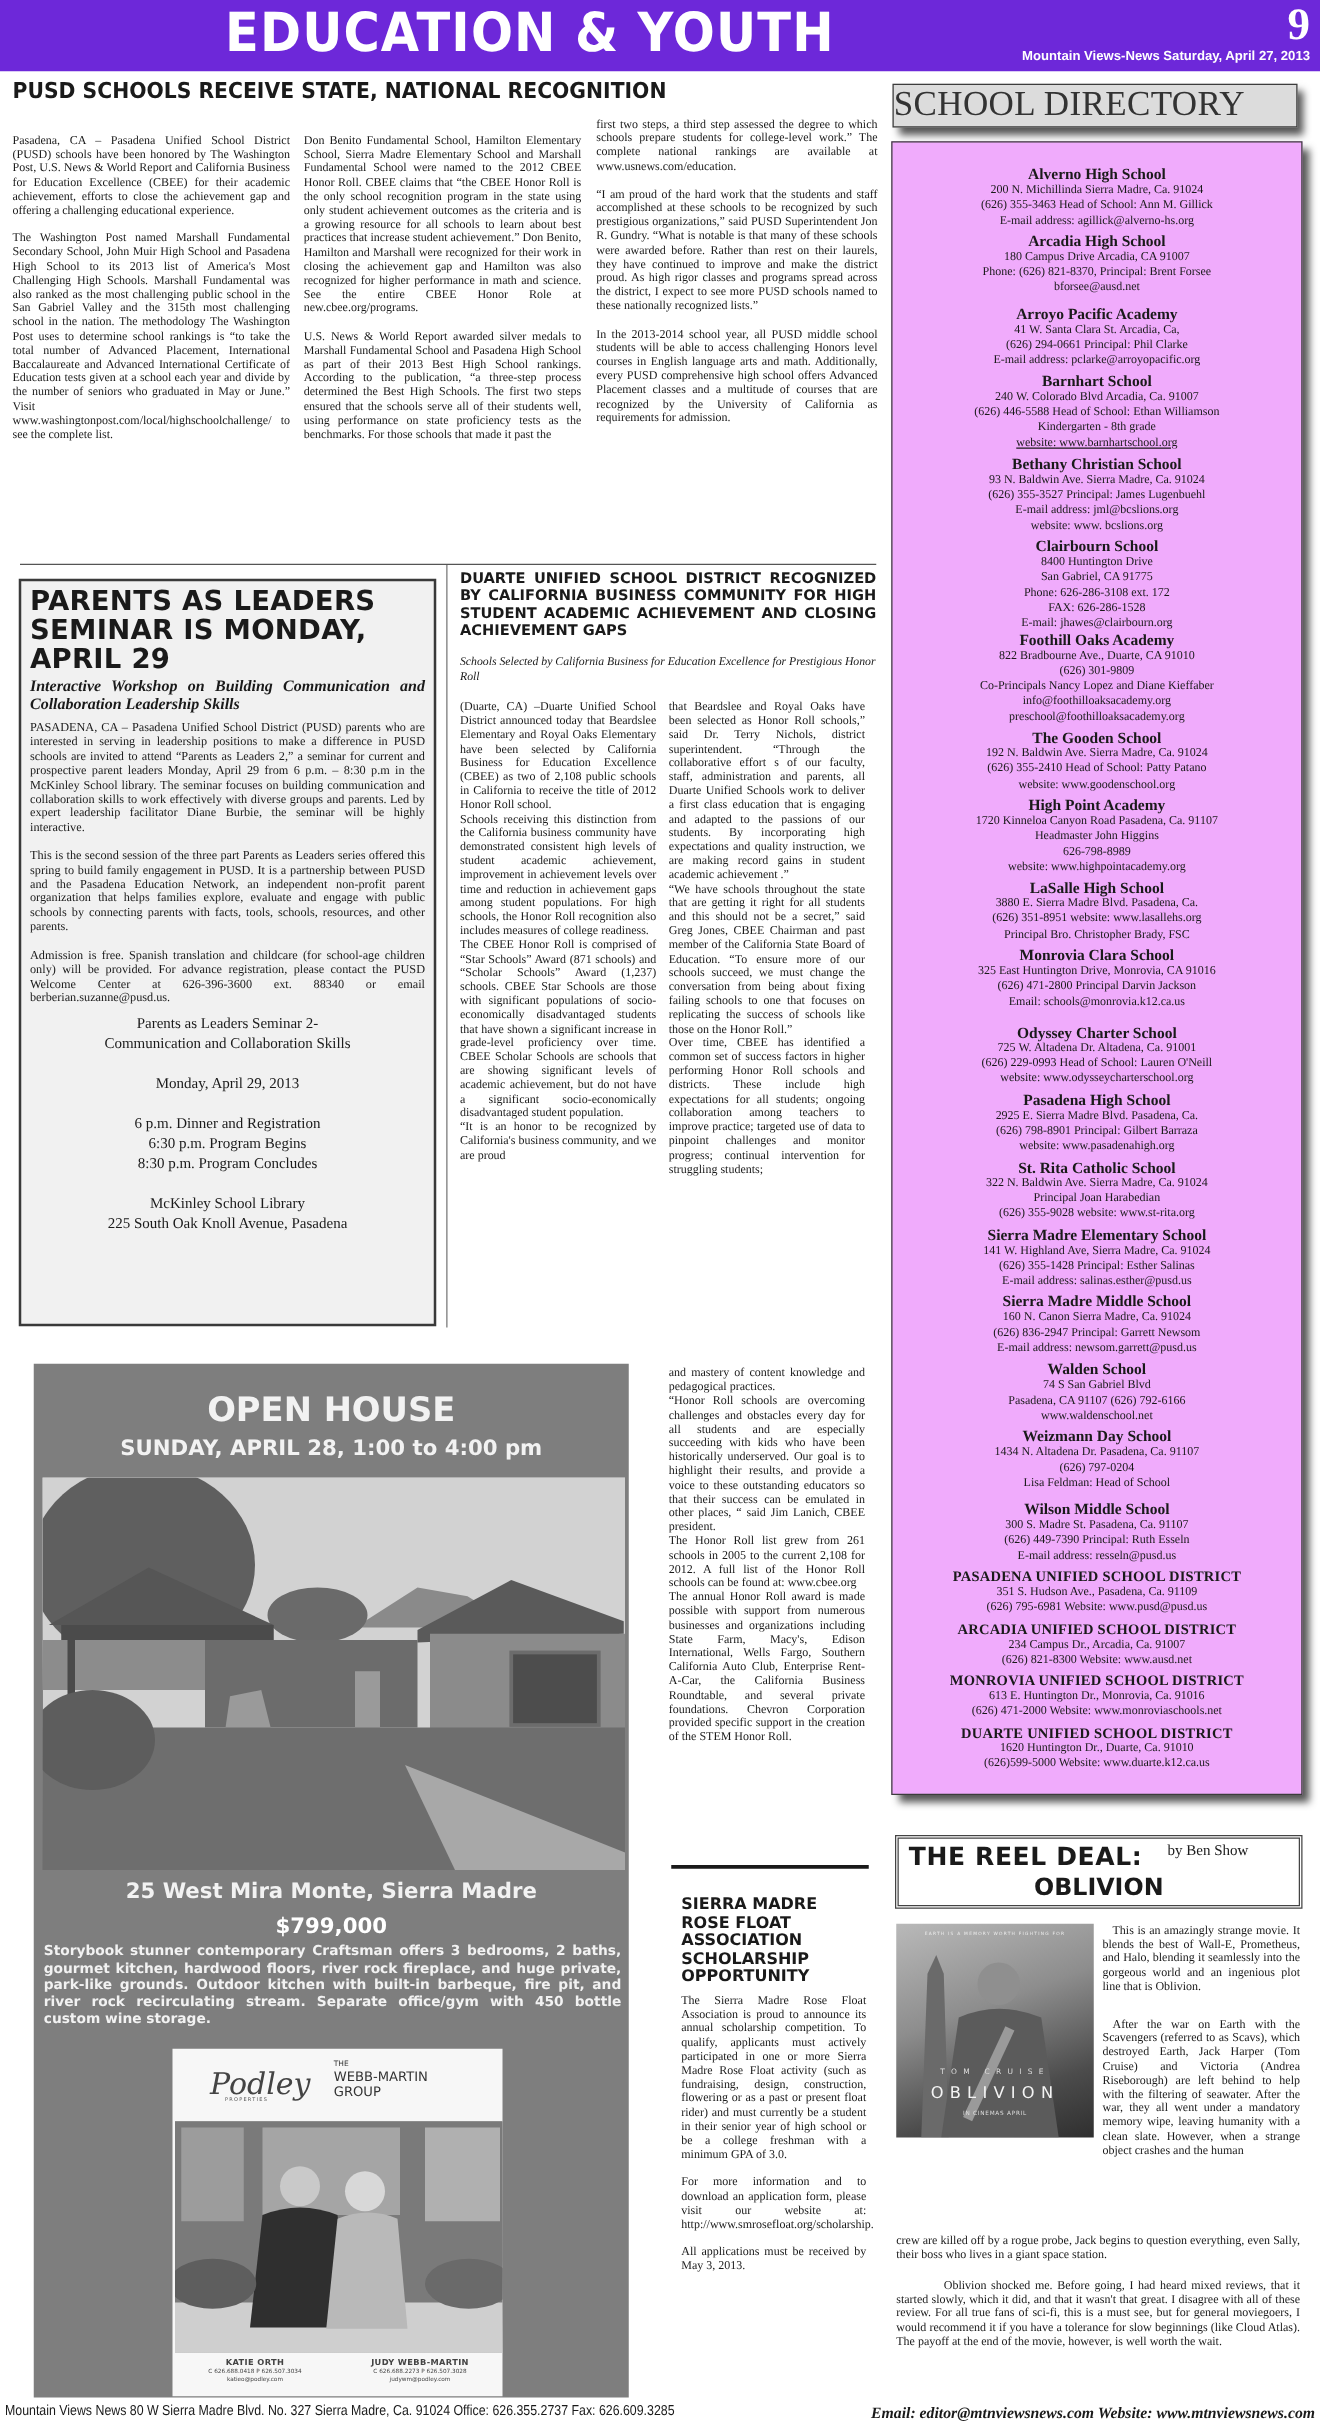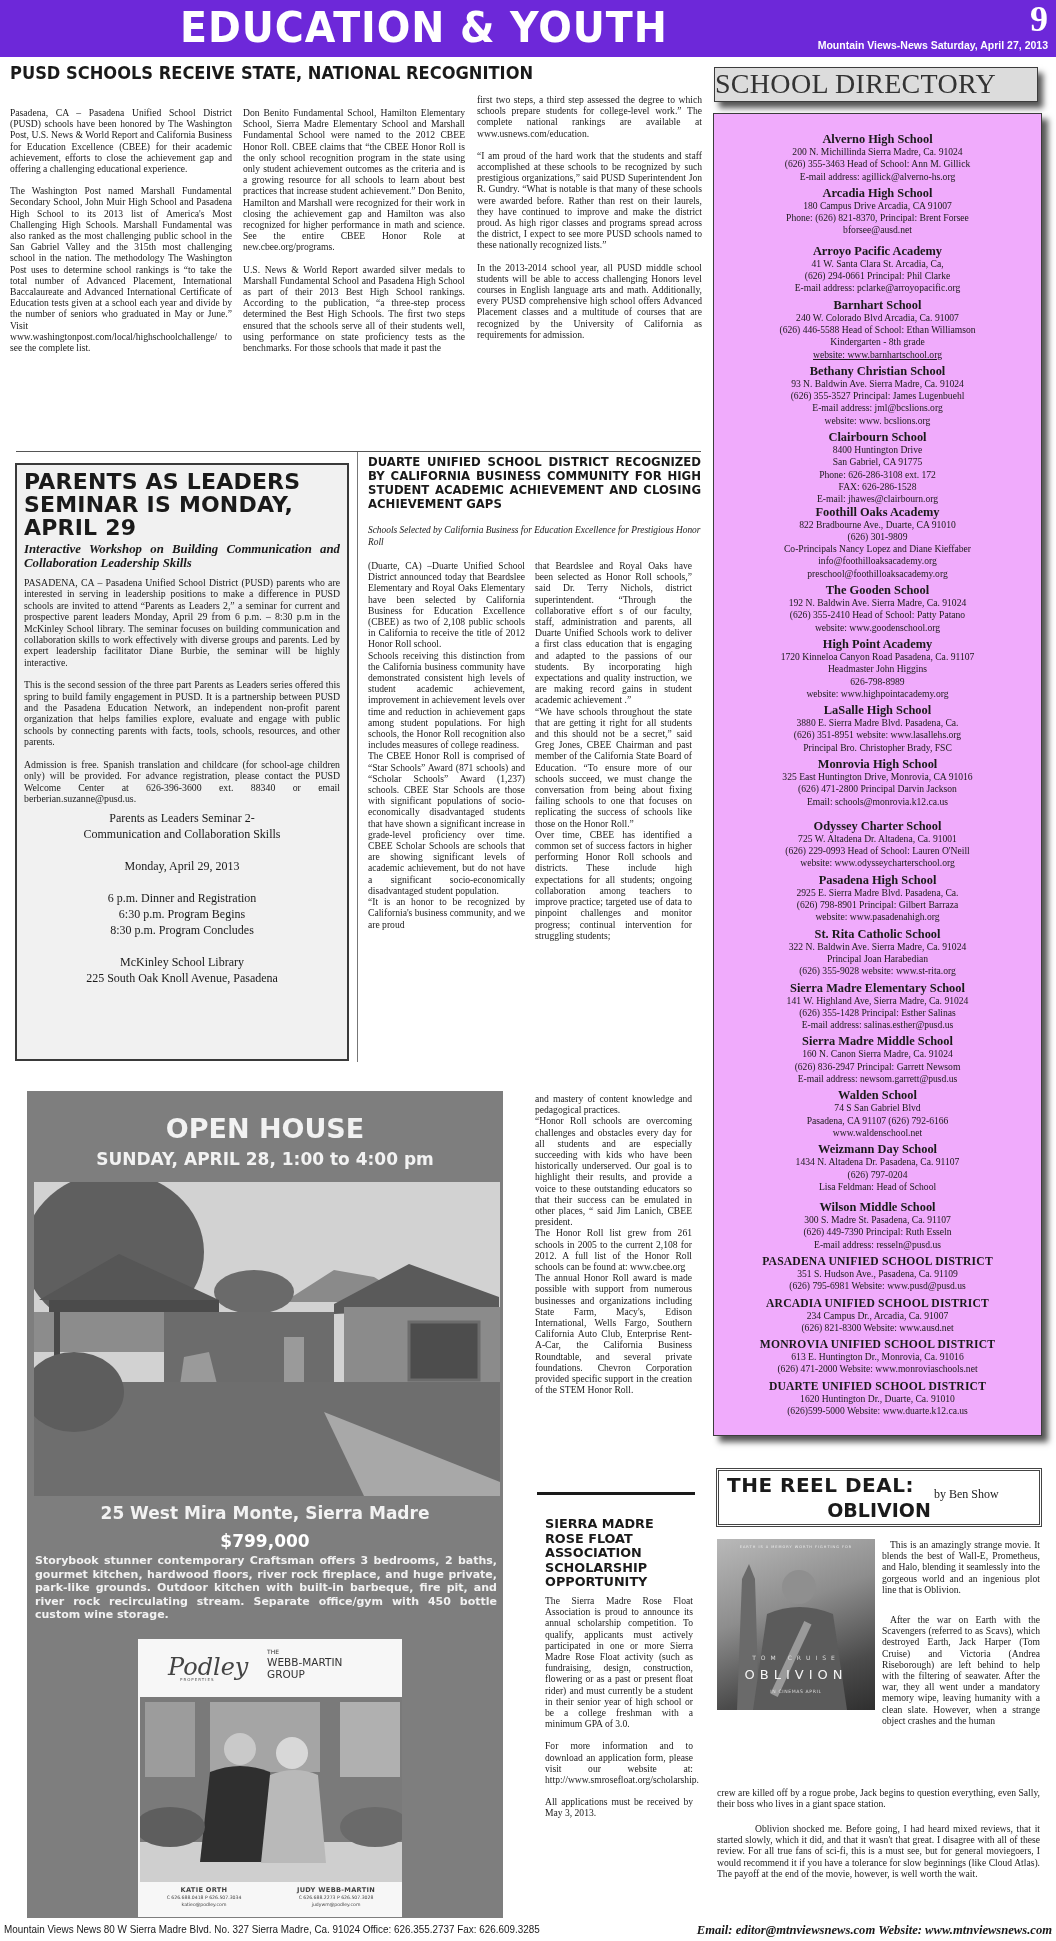--- a/index.html
+++ b/index.html
@@ -70,21 +70,21 @@
   #dir-box { left: 713px; top: 113px; width: 329px; height: 1323px; background: #f0abfc; border: 1.5px solid #3c3c3c; box-shadow: 6px 6px 6px #555; text-align: center; padding-top: 19px; }
   .school { margin-bottom: 4px; }
   .school .nm { font-weight: bold; font-size: 12.4px; line-height: 13px; }
   .school .ln { font-size: 9.6px; line-height: 12.3px; }
   .school .ln.u { text-decoration: underline; }
   .district .nm { font-weight: bold; font-size: 11.6px; line-height: 13px; letter-spacing: 0.2px; }
 
   
   #reel-box { left: 716px; top: 1468px; width: 326px; height: 59px; border: 3px double #444; background: #fff; padding-left: 40px; }
   #reel-title { left: 8px; top: 2px; font-family: "DejaVu Sans", sans-serif; font-weight: bold; font-size: 20px; letter-spacing: 0.5px; }
-  #reel-byline { left: 215px; top: 16px; font-size: 12px; }
+  #reel-byline { left: 215px; top: 2px; font-size: 12px; }
   #reel-movie { left: 0; top: 28px; width: 320px; text-align: center; font-family: "DejaVu Sans", sans-serif; font-weight: bold; font-size: 19px; }
   #poster { left: 717px; top: 1539px; width: 158px; height: 171px; background: linear-gradient(160deg, #b9b9b9 0%, #8d8d8d 40%, #4c4c4c 75%, #2f2f2f 100%); overflow: hidden; }
   #poster-tag { left: 0; top: 6px; width: 158px; text-align: center; color: #eee; font-family: "DejaVu Sans", sans-serif; font-size: 3.5px; letter-spacing: 1px; }
   #poster-actor { left: 0; top: 115px; width: 158px; text-align: center; color: #ddd; font-family: "DejaVu Sans", sans-serif; font-size: 6px; letter-spacing: 5px; }
   #poster-title { left: 0; top: 128px; width: 158px; text-align: center; color: #f4f4f4; font-family: "DejaVu Sans", sans-serif; font-size: 13px; letter-spacing: 5px; }
   #poster-release { left: 0; top: 150px; width: 158px; text-align: center; color: #ddd; font-family: "DejaVu Sans", sans-serif; font-size: 4.6px; letter-spacing: 0.6px; }
   #reel-p1 { left: 882px; top: 1539px; width: 158px; }
   #reel-p2 { left: 882px; top: 1614px; width: 158px; }
   #reel-p2b { left: 717px; top: 1787px; width: 323px; }
   #reel-p3 { left: 717px; top: 1823px; width: 323px; }
@@ -304,21 +304,21 @@
     <div class="ln">626-798-8989</div>
     <div class="ln">website:  www.highpointacademy.org</div>
   </div>
   <div class="school">
     <div class="nm">LaSalle High School</div>
     <div class="ln">3880 E. Sierra Madre Blvd.  Pasadena, Ca.</div>
     <div class="ln">(626) 351-8951  website: www.lasallehs.org</div>
     <div class="ln">Principal Bro. Christopher Brady, FSC</div>
   </div>
   <div class="school" style="margin-bottom:12px;">
-    <div class="nm">Monrovia High School</div>
+    <div class="nm">Monrovia Clara School</div>
     <div class="ln">325 East Huntington Drive, Monrovia, CA 91016</div>
     <div class="ln">(626) 471-2800  Principal Darvin Jackson</div>
     <div class="ln">Email: schools@monrovia.k12.ca.us</div>
   </div>
   <div class="school">
     <div class="nm">Odyssey Charter School</div>
     <div class="ln">725 W. Altadena Dr.  Altadena, Ca. 91001</div>
     <div class="ln">(626) 229-0993 Head of School: Lauren O'Neill</div>
     <div class="ln">website: www.odysseycharterschool.org</div>
   </div>

